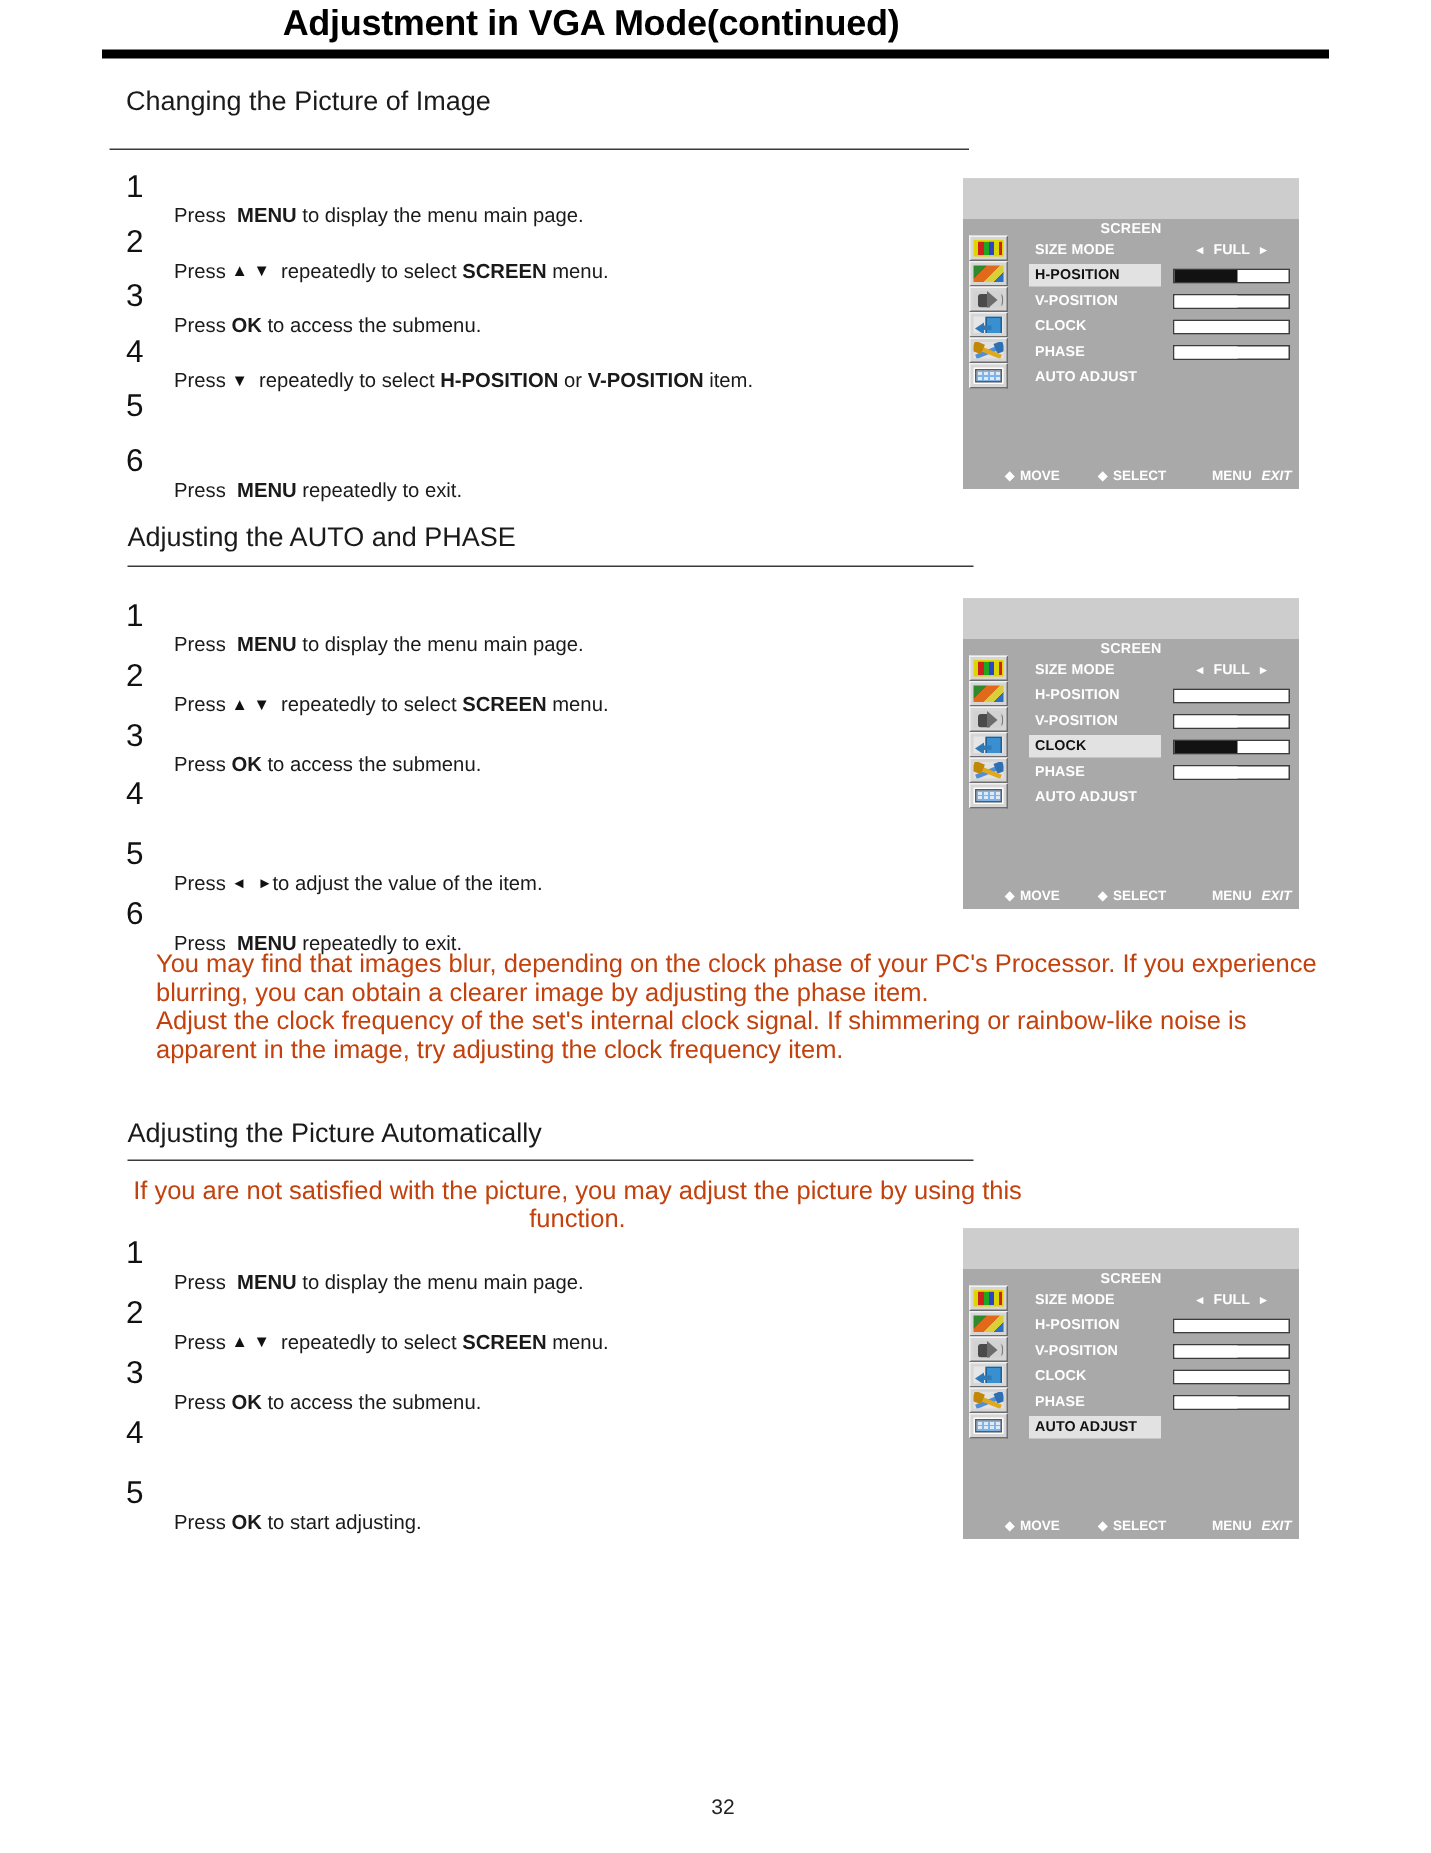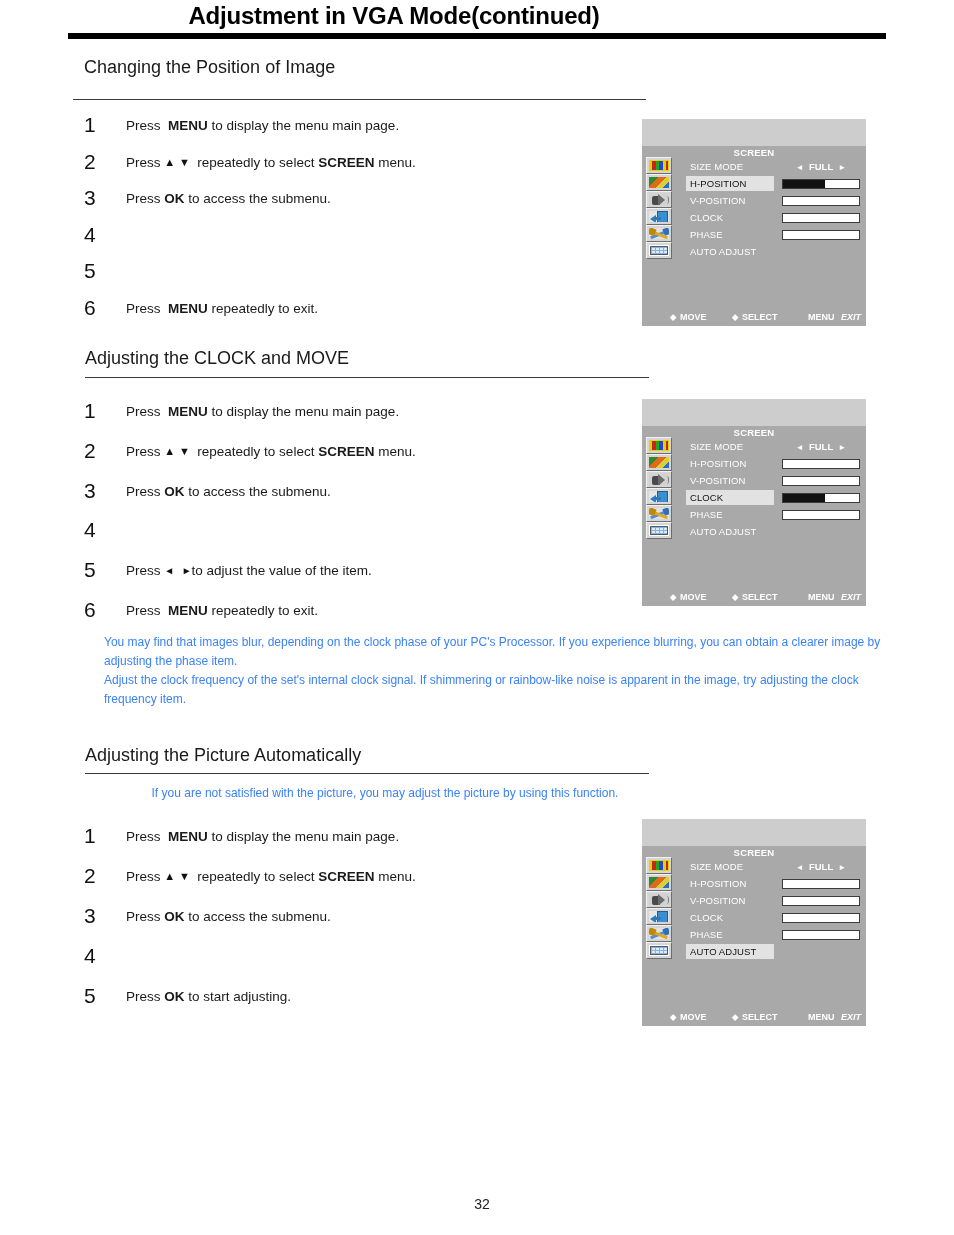--- a/index.html
+++ b/index.html
@@ -64,43 +64,42 @@
     left: 0; top: 0;
     width: 22px;
     text-align: left;
     font-size: 21px;
     font-weight: normal;
     color: #111;
     line-height: 24px;
   }
   .step-text {
     position: absolute;
-    left: 32px; top: 4px;
+    left: 32px; top: 22px;
     font-size: 13.5px;
     line-height: 18px;
     color: #1a1a1a;
     white-space: nowrap;
-    margin-left: 10px;
   }
   .step-text b { font-weight: bold; }
   .key-arrow {
     display: inline-block;
     font-size: 11px;
     line-height: 11px;
     vertical-align: 1px;
     color: #111;
   }
   .key-arrow.lr { font-size: 10px; }
 
   
   .para {
     position: absolute;
-    font-size: 12px;
+    font-size: 17px;
     line-height: 19px;
-    color: #3b82f6;
+    color: #c2410c;
   }
 
   
   .osd {
     position: absolute;
     width: 224px;
     height: 207px;
     background: #a9a9a9;
     font-family: "Liberation Sans", sans-serif;
   }
@@ -235,21 +234,21 @@
     width: 176px;
   }
   .osd-row {
     position: relative;
     height: 17px;
   }
   .osd-label {
     position: absolute;
     left: 4px; top: 2px;
     font-size: 9.5px;
-    font-weight: normal;
+    font-weight: bold;
     color: #ffffff;
     letter-spacing: 0.1px;
     white-space: nowrap;
   }
   .osd-row.selected .osd-hl {
     position: absolute;
     left: 0; top: 0;
     width: 88px;
     height: 15px;
     background: #e2e2e2;
@@ -311,49 +310,50 @@
   }
 </style>
 </head>
 <body>
 
 <div class="page-header">
   <div class="page-title">Adjustment in VGA Mode(continued)</div>
   <div class="header-rule"></div>
 </div>
 
-<div class="section-head" style="left:84px; top:57px;">Changing the Position of Image</div>
+<div class="section-head" style="left:84px; top:57px;">Changing the Picture of Image</div>
 <div class="section-rule" style="left:73px; top:99px; width:573px;"></div>
 
 <div class="steps" id="steps-1" style="left:84px; top:113px; width:545px;">
     <div class="step" style="height: 36.5px;">
       <div class="step-num">1</div>
       <div class="step-text">Press&nbsp; <b>MENU</b> to display the menu main page.</div>
     </div>
     <div class="step" style="height: 36.5px;">
       <div class="step-num">2</div>
       <div class="step-text">Press <span class="key-arrow">▲</span> <span class="key-arrow">▼</span>&nbsp; repeatedly to select <b>SCREEN</b> menu.</div>
     </div>
     <div class="step" style="height: 36.5px;">
       <div class="step-num">3</div>
       <div class="step-text">Press <b>OK</b> to access the submenu.</div>
     </div>
     <div class="step" style="height: 36.5px;">
       <div class="step-num">4</div>
+      <div class="step-text">Press <span class="key-arrow">▼</span>&nbsp; repeatedly to select <b>H-POSITION</b> or <b>V-POSITION</b> item.</div>
     </div>
     <div class="step" style="height: 36.5px;">
       <div class="step-num">5</div>
     </div>
     <div class="step" style="height: 36.5px;">
       <div class="step-num">6</div>
       <div class="step-text">Press&nbsp; <b>MENU</b> repeatedly to exit.</div>
     </div>
   </div>
 
-<div class="section-head" style="left:85px; top:348px;">Adjusting the CLOCK and MOVE</div>
+<div class="section-head" style="left:85px; top:348px;">Adjusting the AUTO and PHASE</div>
 <div class="section-rule" style="left:85px; top:377px; width:564px;"></div>
 
 <div class="steps" id="steps-2" style="left:84px; top:399px; width:545px;">
     <div class="step" style="height: 39.8px;">
       <div class="step-num">1</div>
       <div class="step-text">Press&nbsp; <b>MENU</b> to display the menu main page.</div>
     </div>
     <div class="step" style="height: 39.8px;">
       <div class="step-num">2</div>
       <div class="step-text">Press <span class="key-arrow">▲</span> <span class="key-arrow">▼</span>&nbsp; repeatedly to select <b>SCREEN</b> menu.</div>

